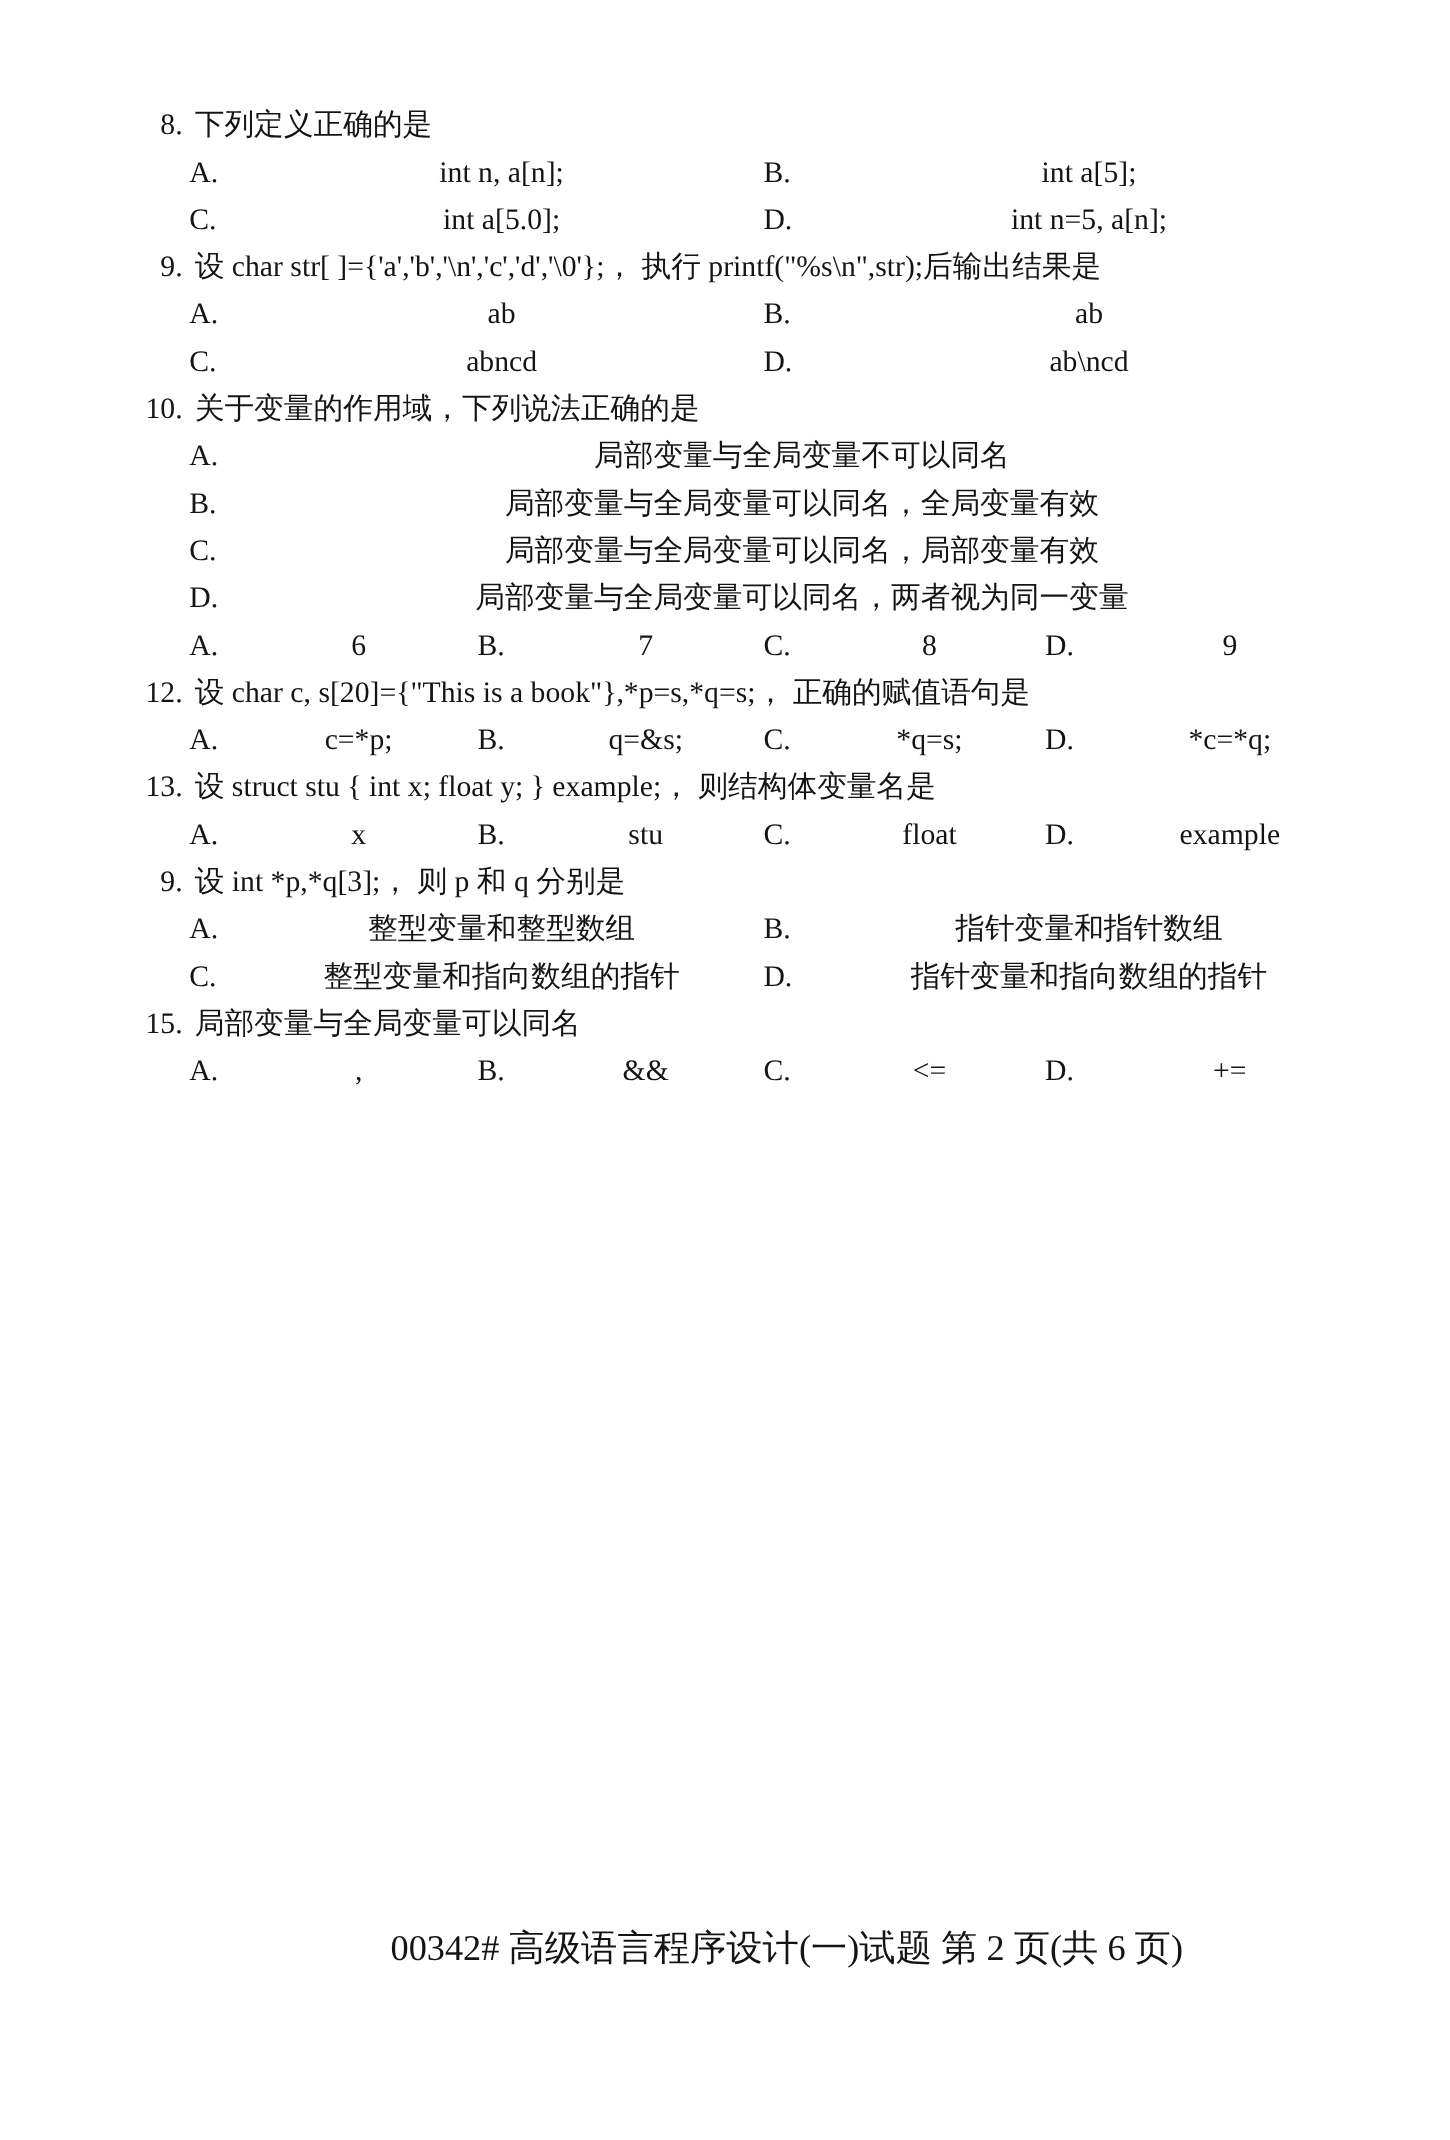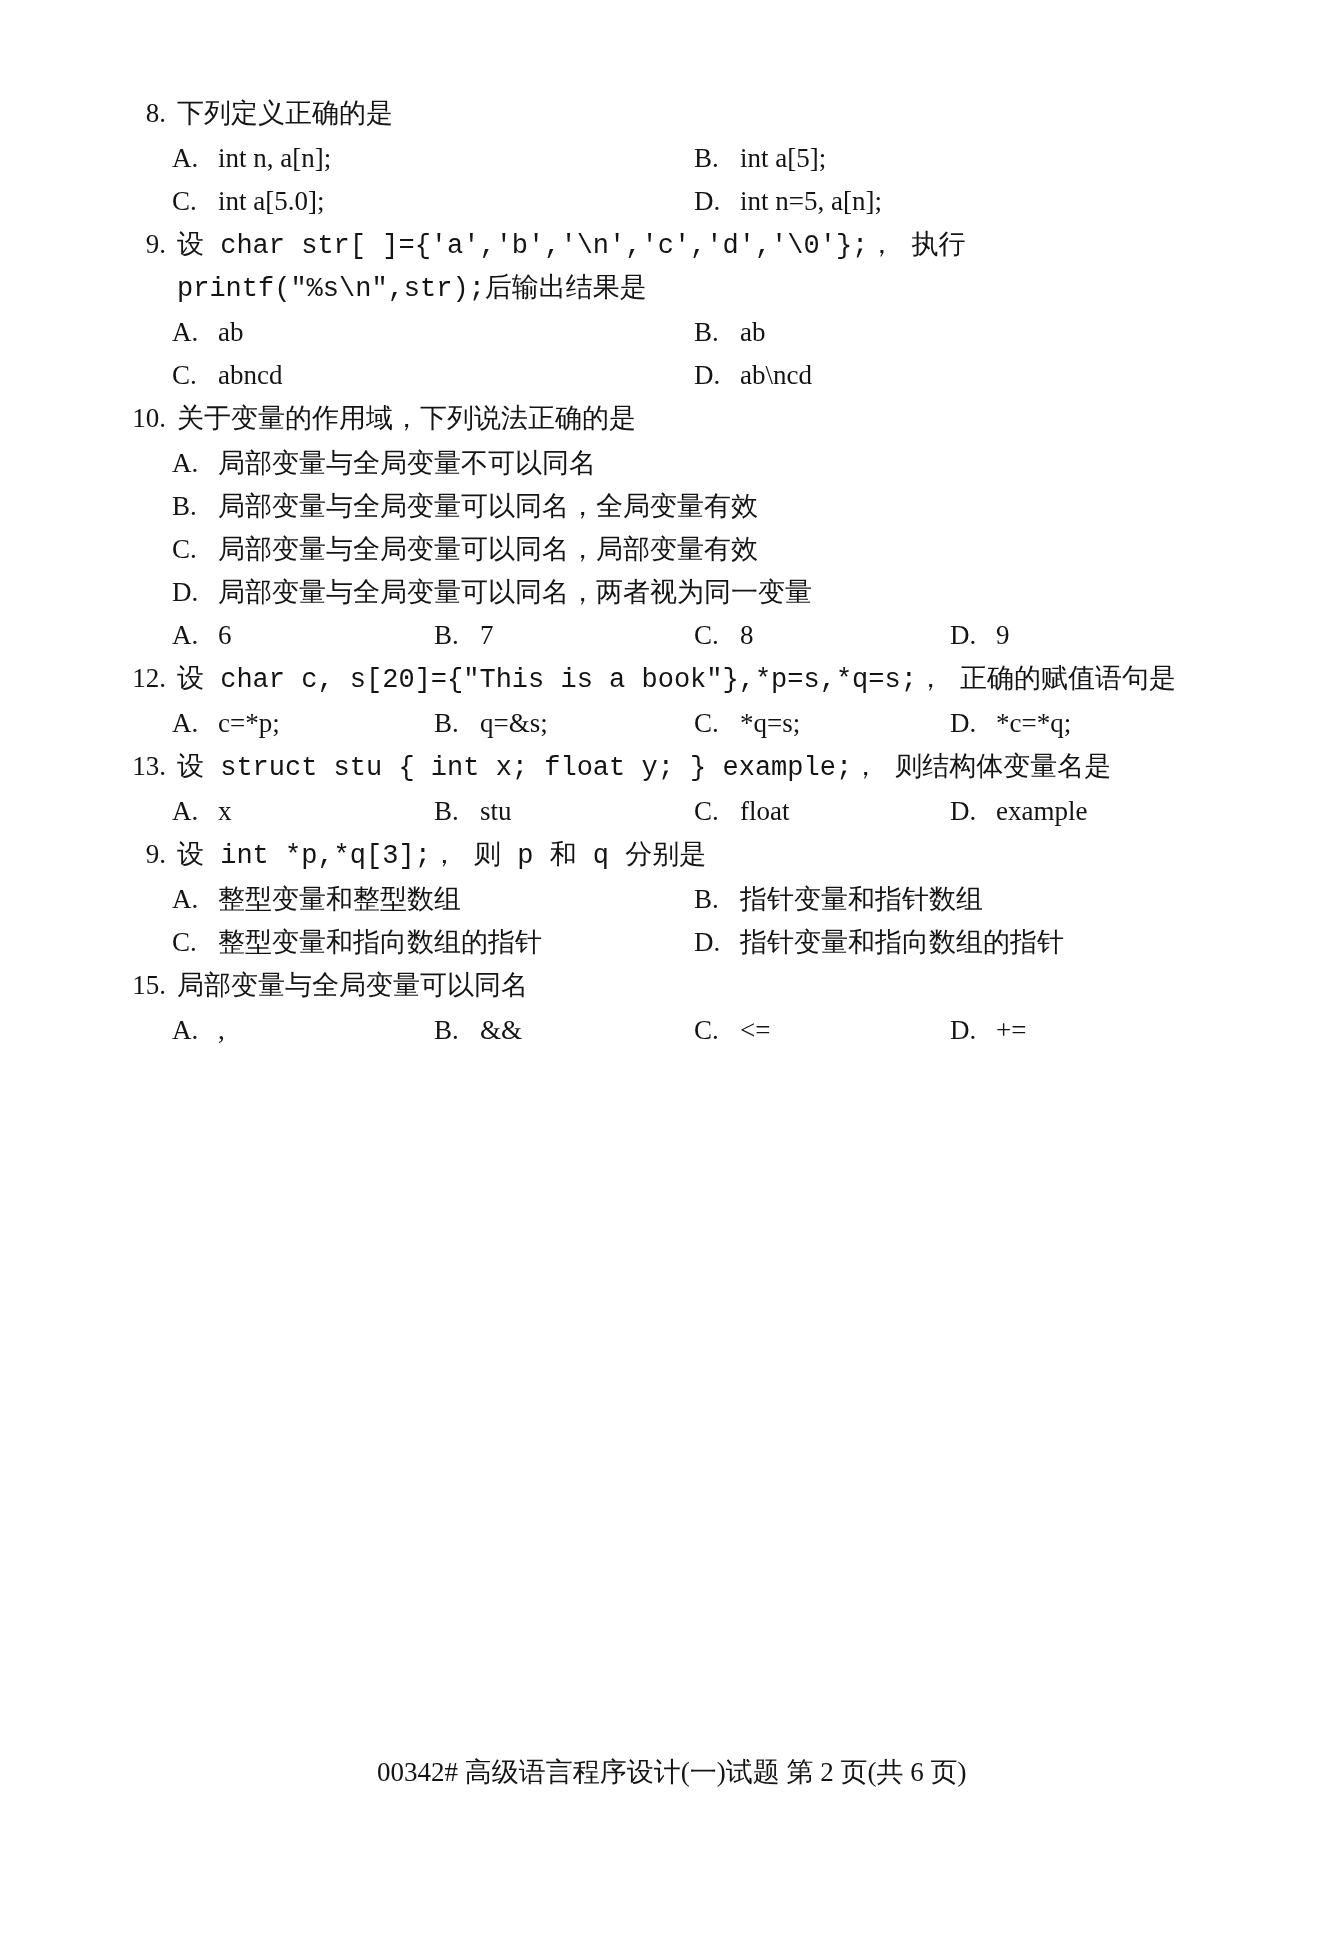--- a/index.html
+++ b/index.html
@@ -22,39 +22,39 @@
     top: 92px;
     width: 1140px;
     font-size: 27px;
   }
   .row { line-height: 43px; }
   .stem-row { display: flex; align-items: baseline; }
   .qnum {
     flex: 0 0 66px;
     text-align: right;
   }
-  .qstem { padding-left: 11px; font-family: Liberation Mono, monospace; }
+  .qstem { padding-left: 11px; }
   .opts { margin-left: 72px; }
   .optrow1 { }
   .optrow2 {
     display: grid;
     grid-template-columns: 522px 1fr;
   }
   .optrow4 {
     display: grid;
     grid-template-columns: 262px 260px 256px 1fr;
   }
   .opt { display: flex; }
   .olabel { flex: 0 0 46px; }
-  .otext { flex: 1 1 auto; white-space: nowrap; }
+  .otext { flex: 1 1 auto; white-space: nowrap; text-align: center; }
   .footer {
     position: absolute;
-    left: 377px;
+    left: 355px;
     top: 1752px;
-    font-size: 27px;
+    font-size: 33px;
     line-height: 40px;
   }
 </style>
 </head>
 <body>
 
 <div class="page">
   <div class="content">
 
     <div>

